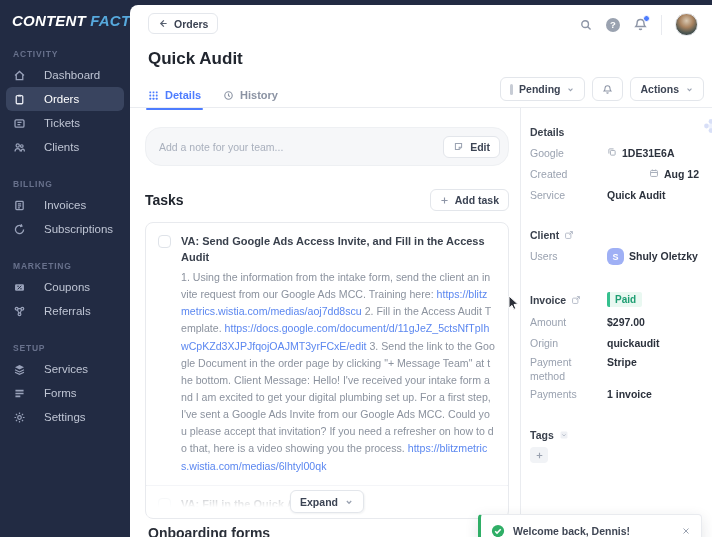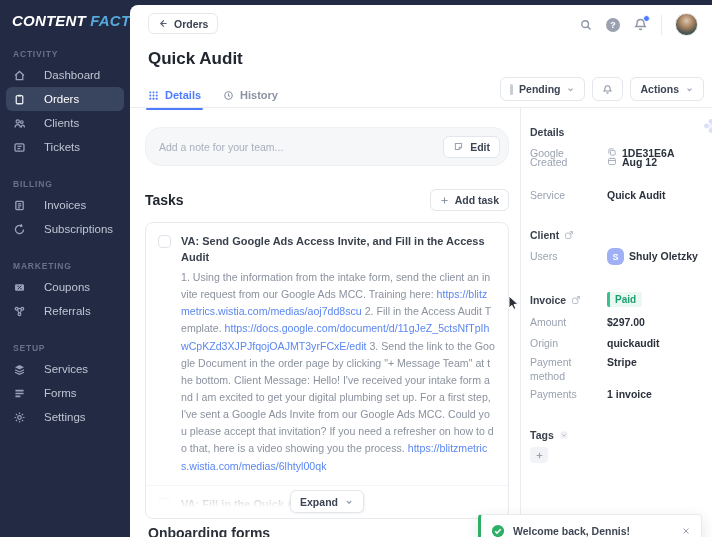--- a/index.html
+++ b/index.html
@@ -156,36 +156,36 @@
         <span class="si">
             <svg width="13" height="13" viewBox="0 0 16 16" fill="none" stroke="currentColor" stroke-width="1.6">
               <rect x="4" y="3.2" width="8" height="10" rx="1.2"></rect>
               <rect x="6" y="2" width="4" height="2.4" rx="0.8" fill="currentColor" stroke="none"></rect>
             </svg>
           </span>
         <span>Orders</span>
       </div>
       <div class="side-item">
         <span class="si">
+            <svg width="13" height="13" viewBox="0 0 16 16" fill="none" stroke="currentColor" stroke-width="1.6">
+              <rect x="2.5" y="3.5" width="11" height="9" rx="1.5"></rect>
+              <path d="M5.5 6.5h5M5.5 9.5h3.5"></path>
+            </svg>
+          </span>
+        <span>Tickets</span>
+      </div>
+      <div class="side-item">
+        <span class="si">
             <svg width="13" height="13" viewBox="0 0 16 16" fill="none" stroke="currentColor" stroke-width="1.5">
               <circle cx="5.8" cy="5.5" r="2"></circle>
               <circle cx="10.8" cy="6.2" r="1.6"></circle>
               <path d="M2.5 13c0-2.2 1.5-3.6 3.3-3.6S9 10.8 9 13M10 13c.2-1.8 1.2-2.9 2.3-2.9 1 0 1.7.9 1.7 2.9"></path>
             </svg>
           </span>
         <span>Clients</span>
-      </div>
-      <div class="side-item">
-        <span class="si">
-            <svg width="13" height="13" viewBox="0 0 16 16" fill="none" stroke="currentColor" stroke-width="1.6">
-              <rect x="2.5" y="3.5" width="11" height="9" rx="1.5"></rect>
-              <path d="M5.5 6.5h5M5.5 9.5h3.5"></path>
-            </svg>
-          </span>
-        <span>Tickets</span>
       </div>
     </div>
 
     <div class="side-section">
       <div class="side-label">BILLING</div>
       <div class="side-item">
         <span class="si">
             <svg width="13" height="13" viewBox="0 0 16 16" fill="none" stroke="currentColor" stroke-width="1.6">
               <rect x="3.5" y="3" width="9" height="10" rx="1"></rect>
               <path d="M6 6h4M6 8.5h4M6 11h2.5"></path>
@@ -405,21 +405,21 @@
             <span class="vi">
               <svg width="10" height="10" viewBox="0 0 16 16" fill="none" stroke="currentColor" stroke-width="1.6">
                 <rect x="5.5" y="5.5" width="7.5" height="7.5" rx="1.2"></rect>
                 <path d="M3 10.5V4.2C3 3.5 3.5 3 4.2 3h6.3"></path>
               </svg>
             </span>
             <span>1DE31E6A</span>
           </span>
       </div>
 
-      <div class="prow" style="top:34px;">
+      <div class="prow" style="top:46px;gap:42px;">
         <span class="plabel">Created</span>
         <span class="pvalue">
             <span class="vi">
               <svg width="10" height="10" viewBox="0 0 16 16" fill="none" stroke="currentColor" stroke-width="1.6">
                 <rect x="2.5" y="4" width="11" height="9.5" rx="1.5"></rect>
                 <path d="M5.3 2.4v2.6M10.7 2.4v2.6M2.5 7.2h11"></path>
               </svg>
             </span>
             <span>Aug 12</span>
           </span>

